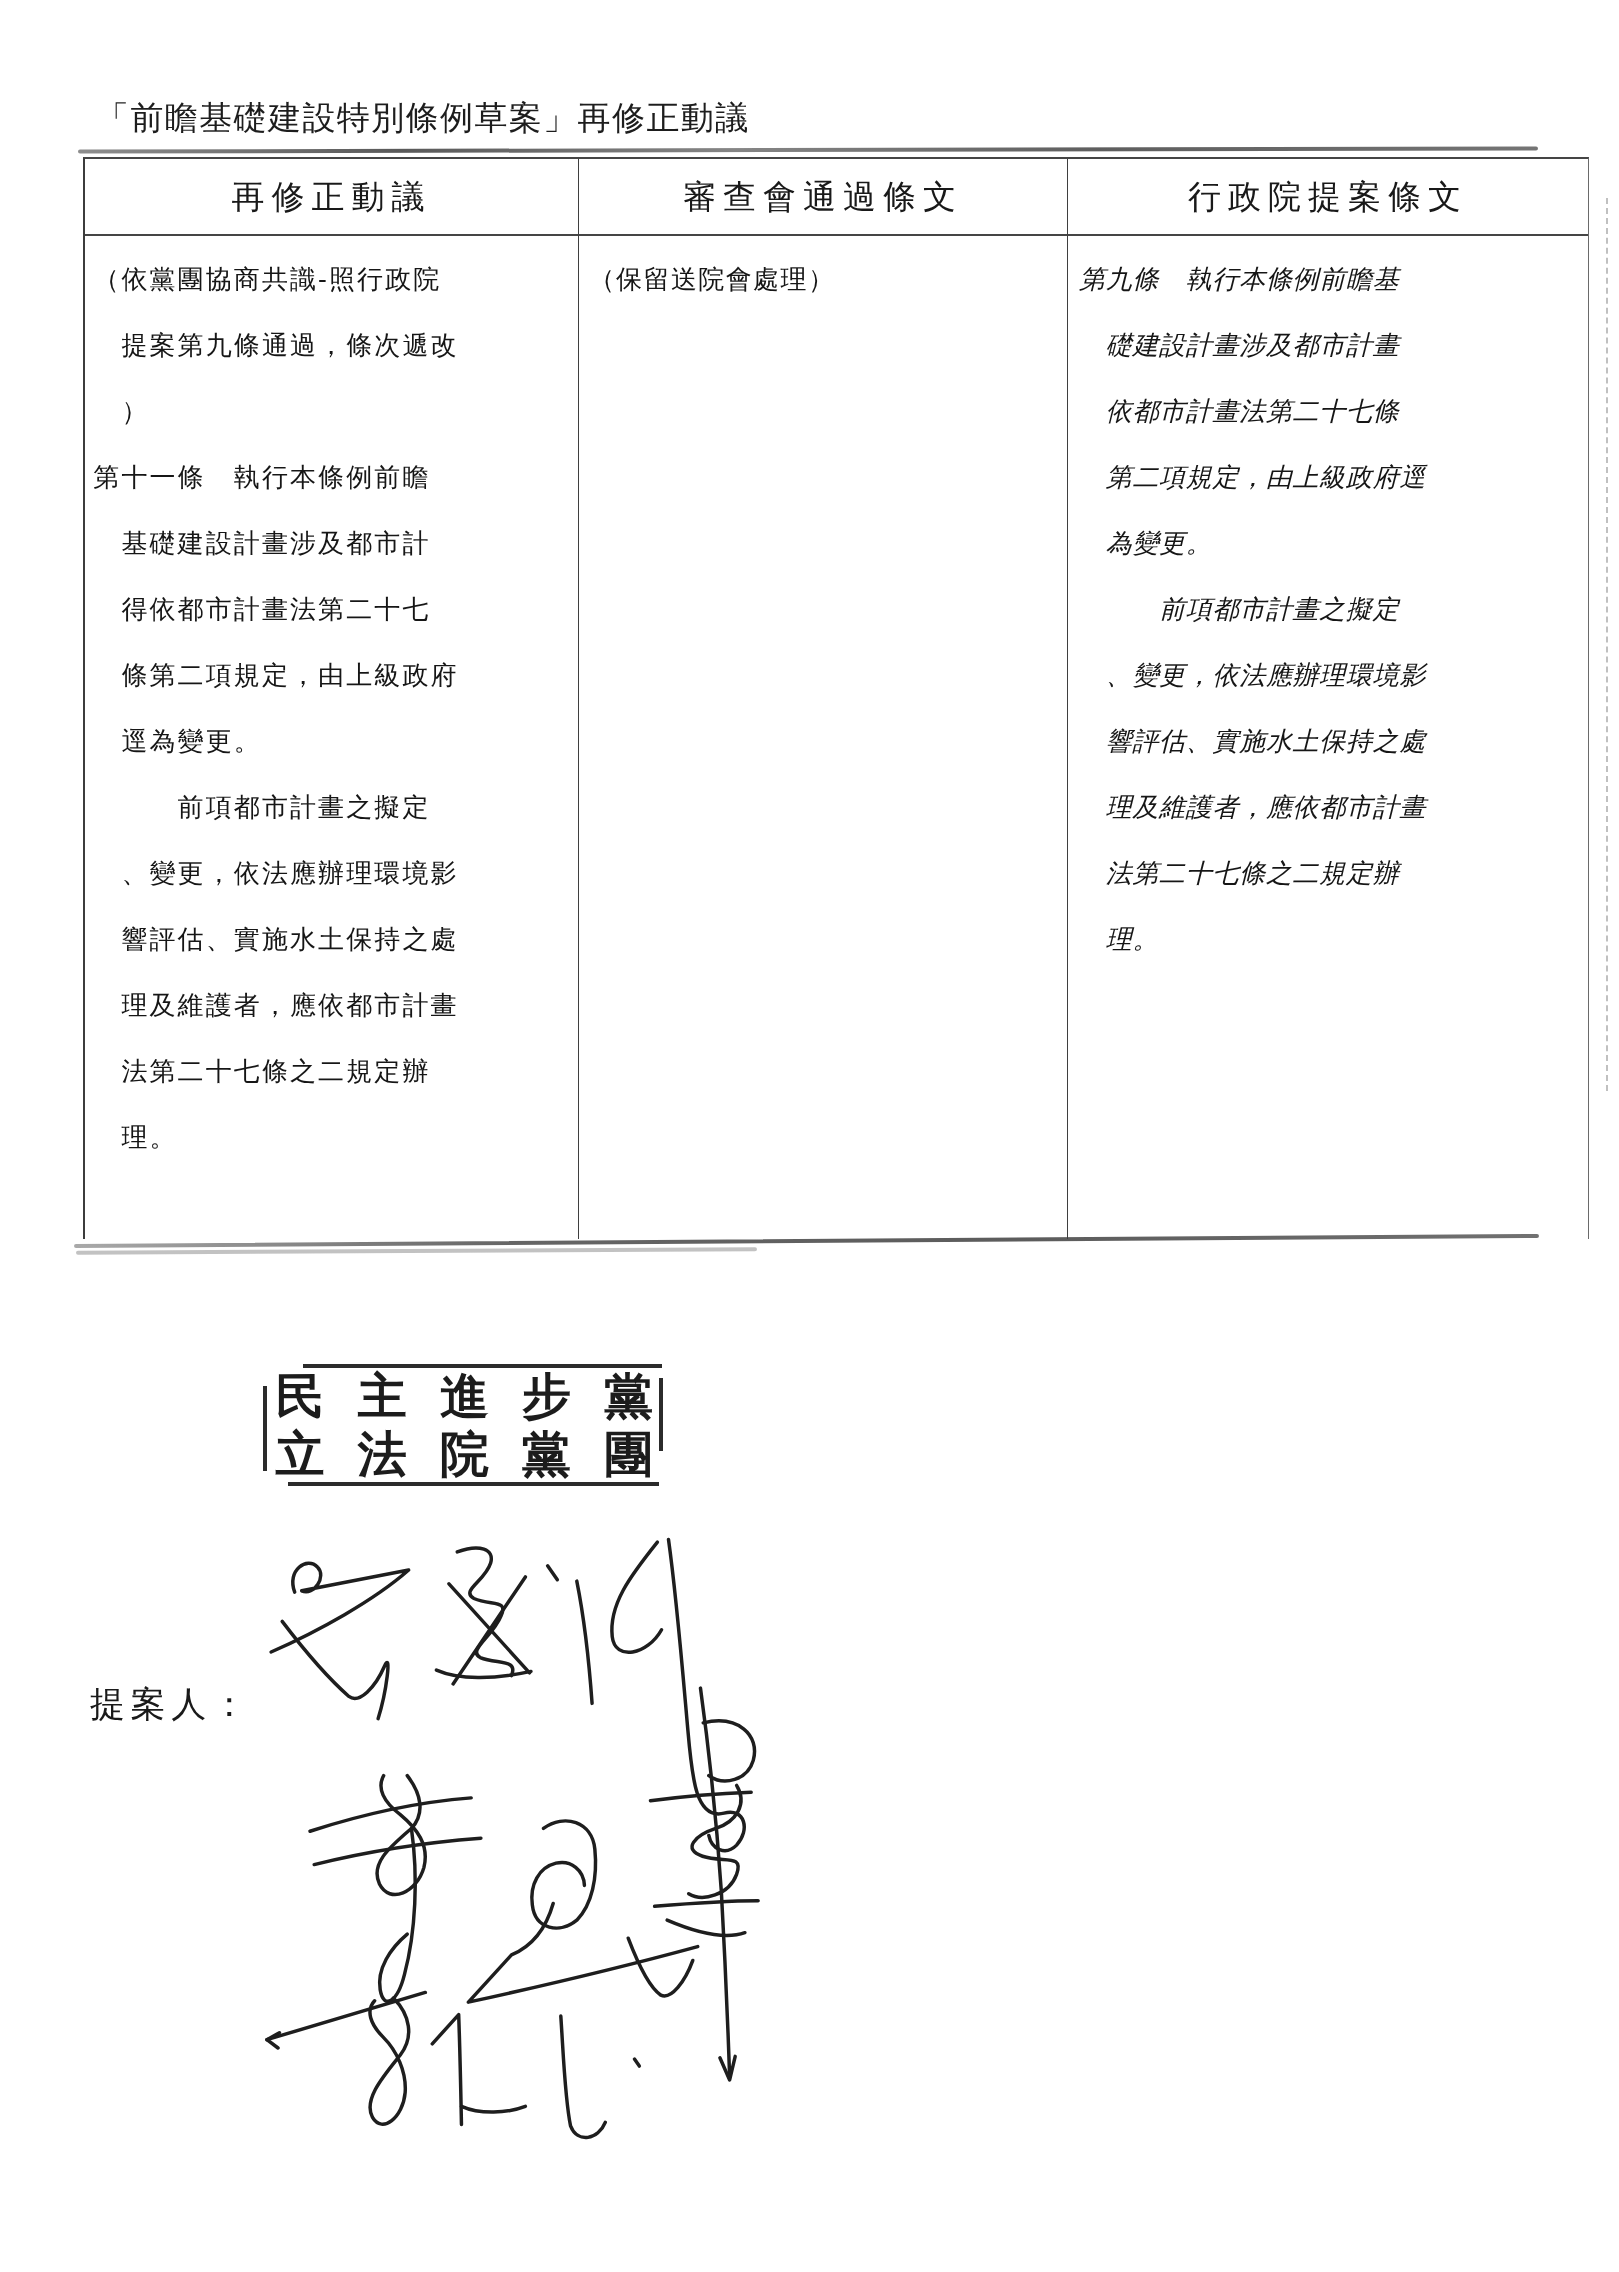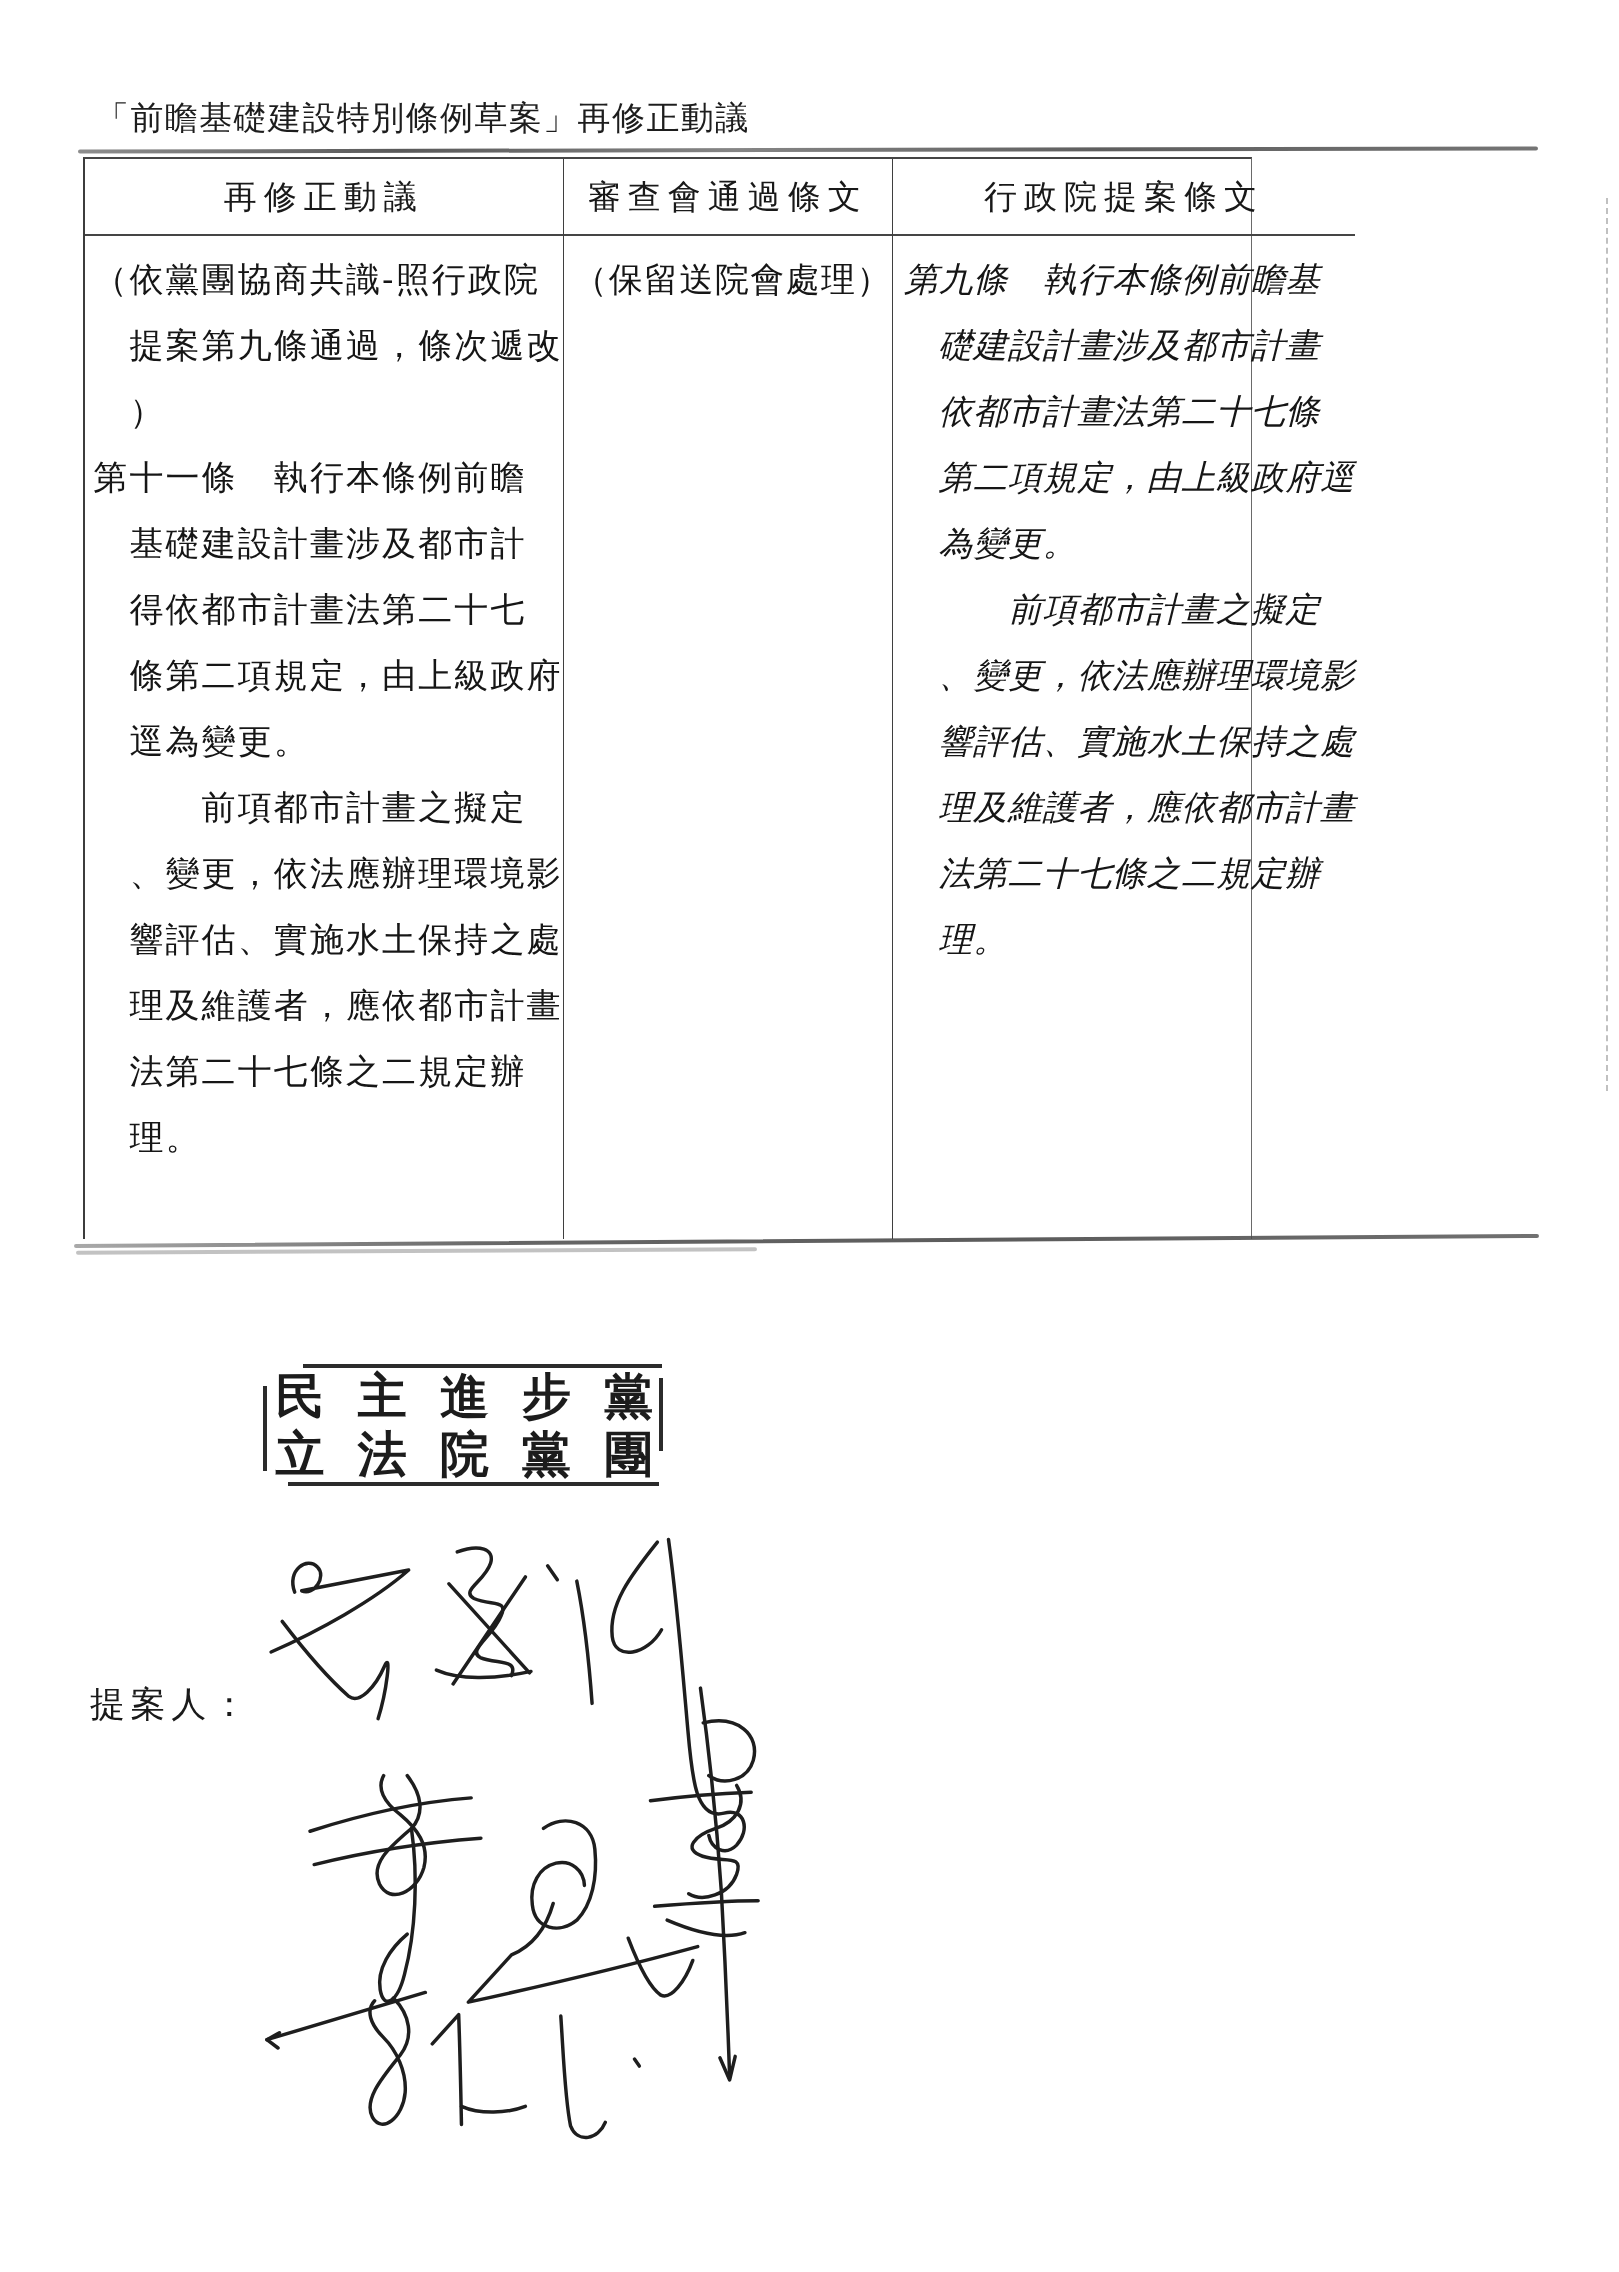--- a/index.html
+++ b/index.html
@@ -6,38 +6,38 @@
   .page{
     position:relative;width:1620px;height:2273px;background:#ffffff;
     font-family:"DejaVu Serif","Liberation Serif",serif;color:#1b1b1b;overflow:hidden;
   }
   .doc-title{
     position:absolute;left:96px;top:96px;font-size:33px;letter-spacing:1.4px;
     white-space:nowrap;color:#1d1d1d;
   }
   
   .cmp-table{
-    position:absolute;left:83px;top:157px;width:1169px;height:1082px;
+    position:absolute;left:83px;top:157px;width:1506px;height:1082px;
     border-left:2.8px solid #3c3c3c;border-right:1.4px solid #6a6a6a;border-top:2.1px solid #454545;
     box-sizing:border-box;display:flex;flex-direction:row;
   }
   .col{position:relative;height:100%;box-sizing:border-box;}
   .col-1{width:494px;border-right:1.4px solid #3f3f3f;}
   .col-2{width:489px;border-right:1.4px solid #3f3f3f;}
   .col-3{flex:1;}
   .hdr{
     height:75px;line-height:75px;text-align:center;font-size:33px;letter-spacing:7px;
     border-bottom:2.1px solid #454545;white-space:nowrap;color:#191919;
   }
   .body{padding-top:9.7px;}
   .col-1 .body{padding-left:8.3px;}
   .col-2 .body{padding-left:9.7px;}
   .col-3 .body{padding-left:11px;}
   .tline{
-    height:66px;line-height:66px;font-size:34px;white-space:nowrap;color:#161616;
+    height:66px;line-height:66px;font-size:26px;white-space:nowrap;color:#161616;
   }
   .col-1 .tline{letter-spacing:2.1px;}
   .col-2 .tline{letter-spacing:1.4px;}
   .col-3 .tline{letter-spacing:0.7px;font-style:italic;}
   
   .smudge-top{
     position:absolute;left:78px;top:148px;width:1460px;height:4.2px;border-radius:2.1px;
     background:linear-gradient(90deg,#7a7a7a,#3c3c3c 22%,#707070 45%,#424242 70%,#5c5c5c);
     transform:rotate(-0.12deg);opacity:.85;
   }

